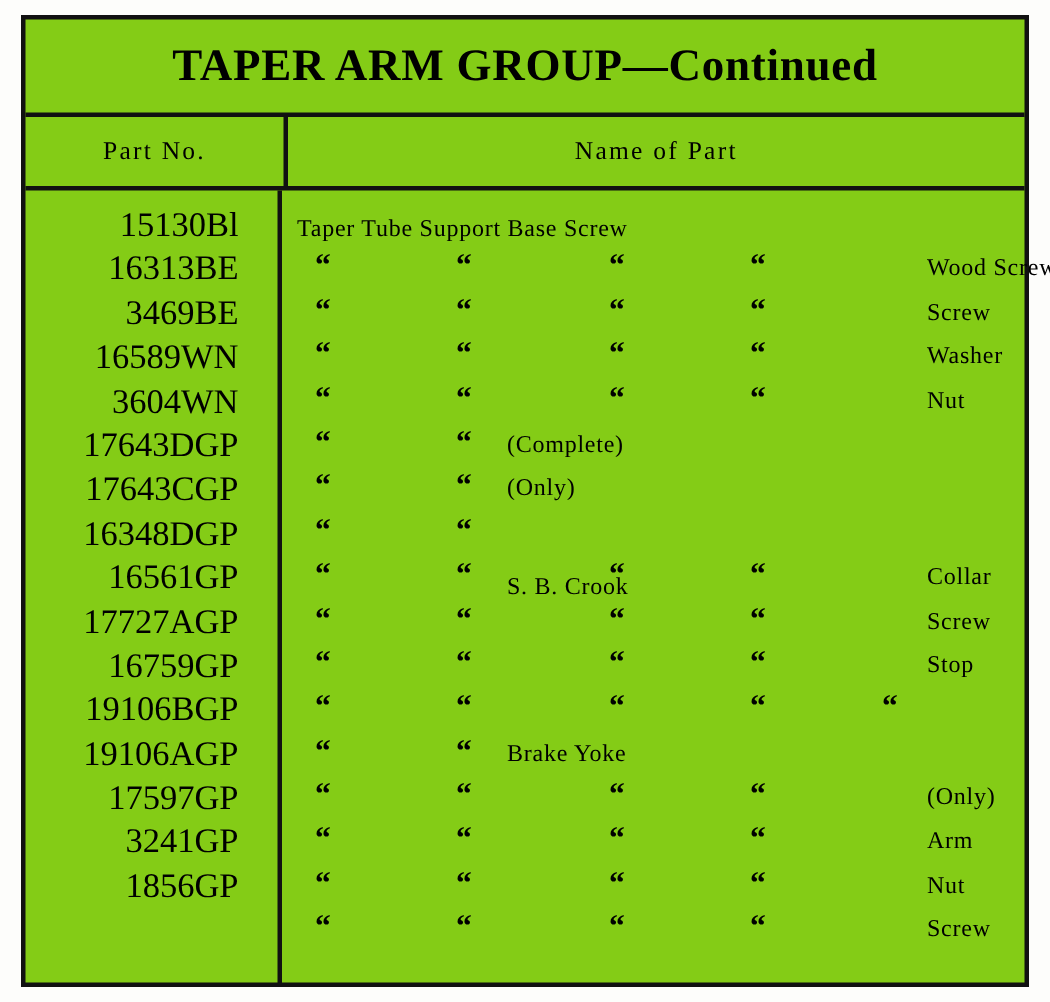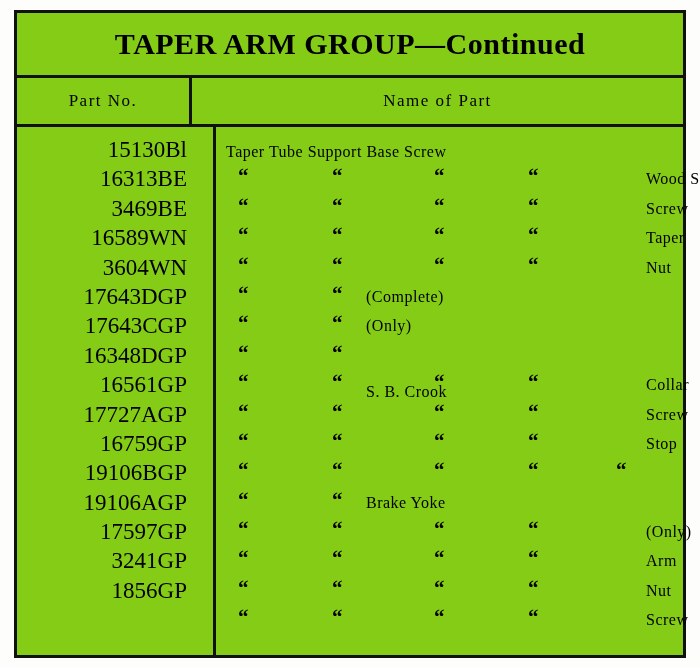--- a/index.html
+++ b/index.html
@@ -73,21 +73,21 @@
   }
   .header-text {
     font-size: 17px;
     letter-spacing: 1.5px;
   }
   .body-row {
     display: flex;
     height: 529px;
   }
   .body-left {
-    width: 196px;
+    width: 168px;
     box-sizing: border-box;
     padding: 8px 0 0 0;
   }
   .body-divider {
     width: 3px;
     background: #111;
   }
   .body-right {
     flex: 1;
     box-sizing: border-box;
@@ -186,21 +186,21 @@
               <span class="dq" style="position: absolute; left: 116px;">“</span>
               <span class="dq" style="position: absolute; left: 218px;">“</span>
               <span class="dq" style="position: absolute; left: 312px;">“</span>
               <span class="full-text" style="position: absolute; left: 430px;">Screw</span>
             </li>
             <li class="name-item">
               <span class="dq" style="position: absolute; left: 22px;">“</span>
               <span class="dq" style="position: absolute; left: 116px;">“</span>
               <span class="dq" style="position: absolute; left: 218px;">“</span>
               <span class="dq" style="position: absolute; left: 312px;">“</span>
-              <span class="full-text" style="position: absolute; left: 430px;">Taper</span>
+              <span class="full-text" style="position: absolute; left: 430px;">Washer</span>
             </li>
             <li class="name-item">
               <span class="dq" style="position: absolute; left: 22px;">“</span>
               <span class="dq" style="position: absolute; left: 116px;">“</span>
               <span class="dq" style="position: absolute; left: 218px;">“</span>
               <span class="dq" style="position: absolute; left: 312px;">“</span>
               <span class="full-text" style="position: absolute; left: 430px;">Nut</span>
             </li>
             <li class="name-item">
               <span class="dq" style="position: absolute; left: 22px;">“</span>

